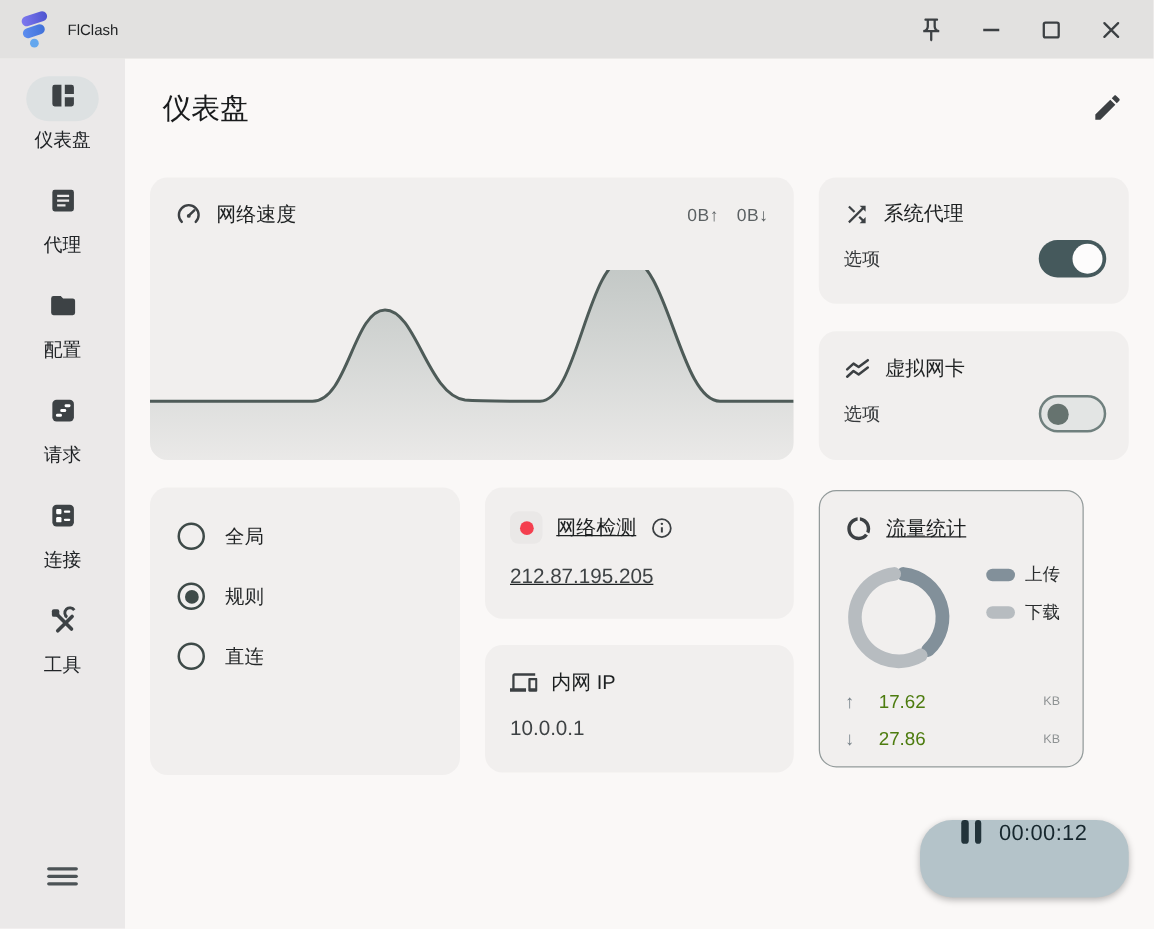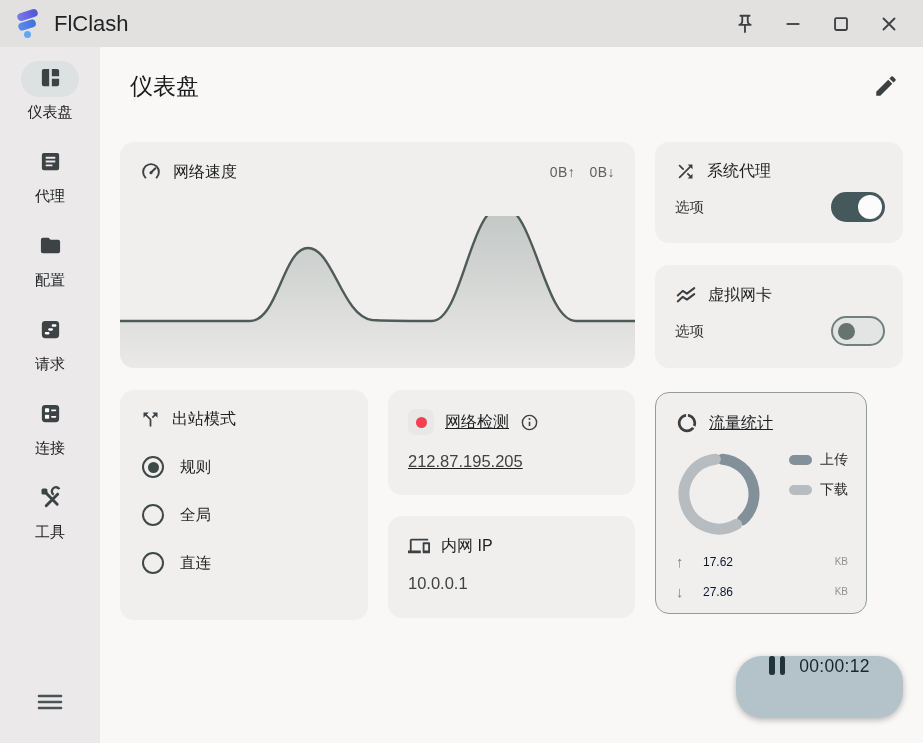--- a/index.html
+++ b/index.html
@@ -11,21 +11,21 @@
   }
   
   .titlebar{position:absolute;top:0;left:0;right:0;height:47px;background:#e2e1e0;
     display:flex;align-items:center;padding:0 10px 0 14px;}
   .logo{position:relative;width:28px;height:32px;margin-right:12px;flex:0 0 auto;}
   .logo .b1{position:absolute;left:3px;top:3px;width:21px;height:8px;border-radius:4px;
     background:linear-gradient(100deg,#8079f0,#4c53cf);transform:rotate(-18deg);}
   .logo .b2{position:absolute;left:4px;top:13px;width:18px;height:7.5px;border-radius:4px;
     background:linear-gradient(100deg,#5e8ef0,#3f6fd8);transform:rotate(-18deg);}
   .logo .b3{position:absolute;left:10px;top:23px;width:7px;height:7px;border-radius:50%;background:#64a7ee;}
-  .app-title{font-size:22px;color:#1f2123;}
+  .app-title{font-size:12px;color:#1f2123;}
   .win-controls{margin-left:auto;display:flex;align-items:center;}
   .win-btn{width:48px;height:40px;display:flex;align-items:center;justify-content:center;cursor:pointer;}
   .win-btn svg{display:block;}
   
   .sidebar{position:absolute;top:47px;left:0;bottom:0;width:100px;background:#ebe9e9;
     display:flex;flex-direction:column;align-items:center;padding-top:14px;}
   .nav-item{display:flex;flex-direction:column;align-items:center;margin-bottom:23px;cursor:pointer;}
   .nav-pill{width:58px;height:36px;border-radius:18px;display:flex;align-items:center;justify-content:center;}
   .nav-item.active .nav-pill{background:#dde1e2;}
   .nav-label{margin-top:6px;font-size:15px;color:#212427;}
@@ -69,21 +69,21 @@
   .ip-text{padding:17px 20px 0 20px;font-size:16.5px;color:#3e4244;}
   .dot-wrap{width:26px;height:26px;border-radius:7px;background:#eae8e7;
     display:flex;align-items:center;justify-content:center;}
   .red-dot{width:11px;height:11px;border-radius:50%;background:#f43f4f;}
   
   .donut{position:absolute;left:13px;top:51px;}
   .legend-row{position:absolute;right:18px;display:flex;align-items:center;gap:8px;font-size:14px;color:#2a2d2e;}
   .legend-pill{width:23px;height:10px;border-radius:5px;}
   .t-row{position:absolute;left:20px;right:18px;display:flex;align-items:center;gap:13px;}
   .t-arrow{font-size:15px;color:#79838a;width:14px;}
-  .t-val{font-size:12px;color:#0f172a;flex:1;}
+  .t-val{font-size:15px;color:#4d7c0f;flex:1;}
   .t-unit{font-size:10px;color:#8e9293;}
   
   .fab{position:absolute;right:20px;bottom:25px;width:167px;height:62px;border-radius:26px;
     background:#b4c3c9;display:flex;align-items:flex-start;justify-content:center;gap:14px;
     box-shadow:0 2px 6px rgba(0,0,0,.28);cursor:pointer;}
   .pause-icon{display:flex;gap:5px;}
   .pause-icon i{display:block;width:5.5px;height:19px;border-radius:2.5px;background:#22333a;}
   .fab-time{font-size:17.5px;color:#16262d;font-weight:500;letter-spacing:.3px;}
 </style>
 </head>
@@ -281,35 +281,27 @@
     </div>
     <div class="opt-row">
       <span class="opt-label">选项</span>
       <div class="toggle off">
           <div class="knob"></div>
         </div>
     </div>
   </div>
 
   <div class="card" id="card-outbound">
-    <div class="card-head">
-      <span class="hicon">
-        <svg width="21" height="21" viewBox="0 0 24 24">
-            <path fill="#3c4043" d="M14,4l2.29,2.29l-2.88,2.88l1.42,1.42l2.88,-2.88L20,10V4H14zM10,4H4v6l2.29,-2.29l4.71,4.7V20h2v-8.41l-5.29,-5.3L10,4z"></path>
-          </svg>
-      </span>
-      <span>出站模式</span>
+    <div class="radio-row">
+      <span class="radio"></span>
+      <span class="radio-label">全局</span>
     </div>
     <div class="radio-row">
       <span class="radio sel"></span>
       <span class="radio-label">规则</span>
-    </div>
-    <div class="radio-row">
-      <span class="radio"></span>
-      <span class="radio-label">全局</span>
     </div>
     <div class="radio-row">
       <span class="radio"></span>
       <span class="radio-label">直连</span>
     </div>
   </div>
 
   <div class="card" id="card-netcheck">
     <div class="card-head">
       <span class="dot-wrap">

